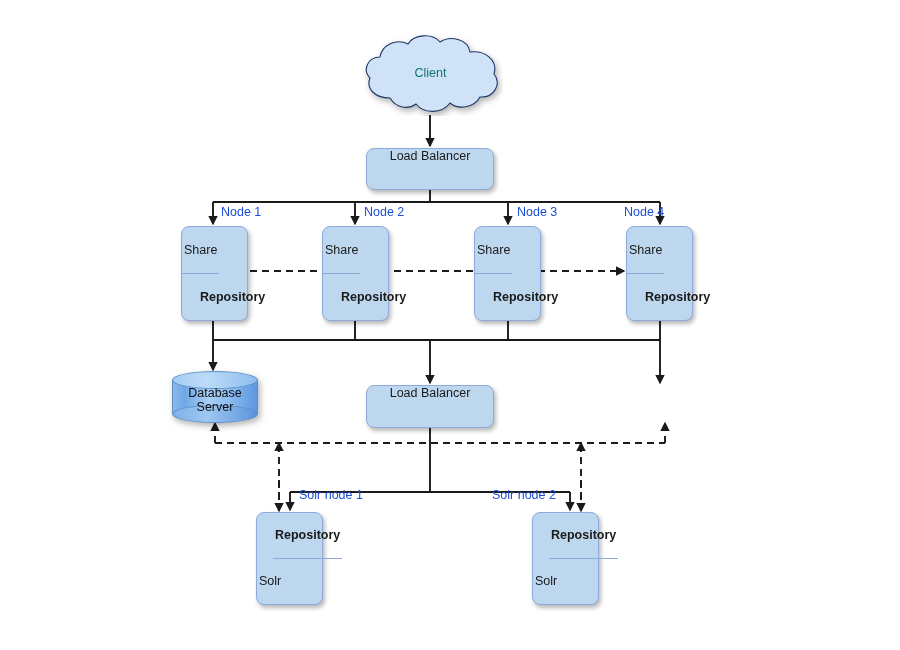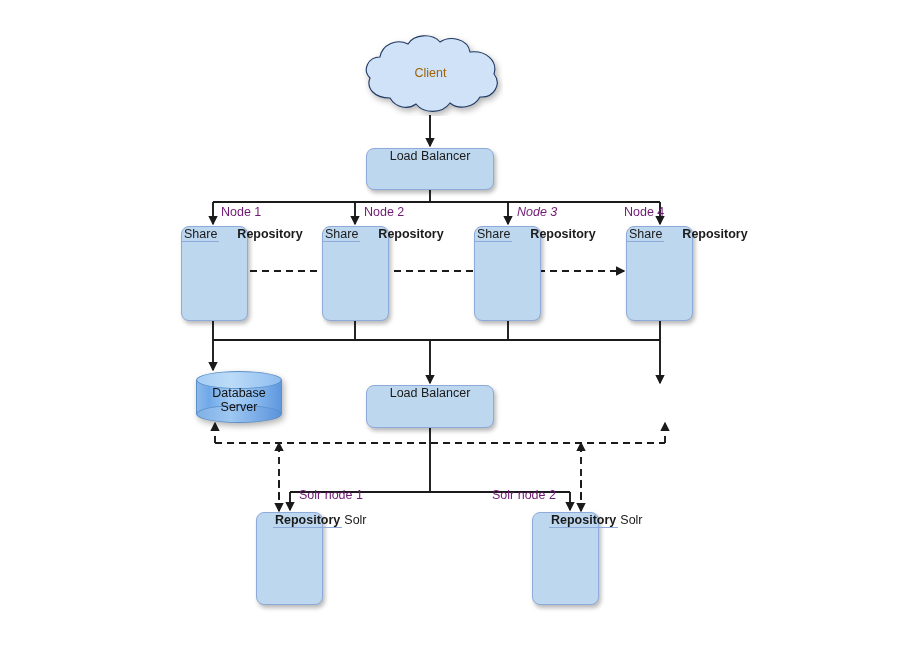--- a/index.html
+++ b/index.html
@@ -31,20 +31,21 @@
     border-radius: 8px;
     box-shadow: 2px 3px 4px rgba(0,0,0,0.28);
     display: flex;
     align-items: flex-start;
     justify-content: center;
     color: #1a1a1a;
     font-size: 12.5px;
     text-align: center;
   }
   .box.split {
+    flex-direction: column;
     justify-content: stretch;
     padding: 0;
   }
   .cell {
     flex: 1 1 50%;
     display: flex;
     align-items: center;
     justify-content: center;
     font-size: 12.5px;
     line-height: 1.15;
@@ -58,21 +59,21 @@
   .cloud {
     position: absolute;
     display: flex;
     align-items: center;
     justify-content: center;
   }
   .cloud .cloud-label {
     position: relative;
     z-index: 3;
     font-size: 12.5px;
-    color: #a16207;
+    color: #0f766e;
     margin-top: -4px;
   }
 
   
   .cylinder {
     position: absolute;
     filter: drop-shadow(2px 3px 3px rgba(0,0,0,0.3));
   }
   .cyl-body {
     position: absolute;
@@ -111,21 +112,21 @@
     font-size: 12.5px;
     color: #111;
     line-height: 1.2;
     z-index: 5;
   }
 
   
   .edge-label {
     position: absolute;
     font-size: 12.5px;
-    color: #701a75;
+    color: #1d4ed8;
     white-space: nowrap;
   }
 </style>
 </head>
 <body>
 
 <div id="canvas">
 
   <svg id="wires" viewBox="0 0 900 650" width="900" height="650" xmlns="http://www.w3.org/2000/svg">
     <defs>
@@ -208,33 +209,33 @@
     <div class="cell top">Share</div>
     <div class="cell bold">Repository</div>
   </div>
 
   <div class="edge-label" style="left:364px; top:205px;">Node 2</div>
   <div class="box split" style="left:322px; top:226px; width:67px; height:95px;">
     <div class="cell top">Share</div>
     <div class="cell bold">Repository</div>
   </div>
 
-  <div class="edge-label" style="left:517px; top:205px;font-style:italic;">Node 3</div>
+  <div class="edge-label" style="left:517px; top:205px;">Node 3</div>
   <div class="box split" style="left:474px; top:226px; width:67px; height:95px;">
     <div class="cell top">Share</div>
     <div class="cell bold">Repository</div>
   </div>
 
   <div class="edge-label" style="left:608px; top:205px;margin-left:16px;">Node 4</div>
   <div class="box split" style="left:626px; top:226px; width:67px; height:95px;">
     <div class="cell top">Share</div>
     <div class="cell bold">Repository</div>
   </div>
 
-  <div class="cylinder" style="left:172px; top:371px; width:86px; height:52px;margin-left:24px;">
+  <div class="cylinder" style="left:172px; top:371px; width:86px; height:52px;">
     <div class="cyl-body" style="top:9px; width:86px; height:34px;"></div>
     <div class="cyl-bottom-cap" style="top:34px; width:86px; height:18px;"></div>
     <div class="cyl-top" style="top:0px; width:86px; height:18px;"></div>
     <div class="cyl-label" style="top:15px;">Database</div>
     <div class="cyl-label" style="top:29px;">Server</div>
   </div>
 
   <div class="box" style="left:366px; top:385px; width:128px; height:43px;">
     <span>Load Balancer</span>
   </div>

